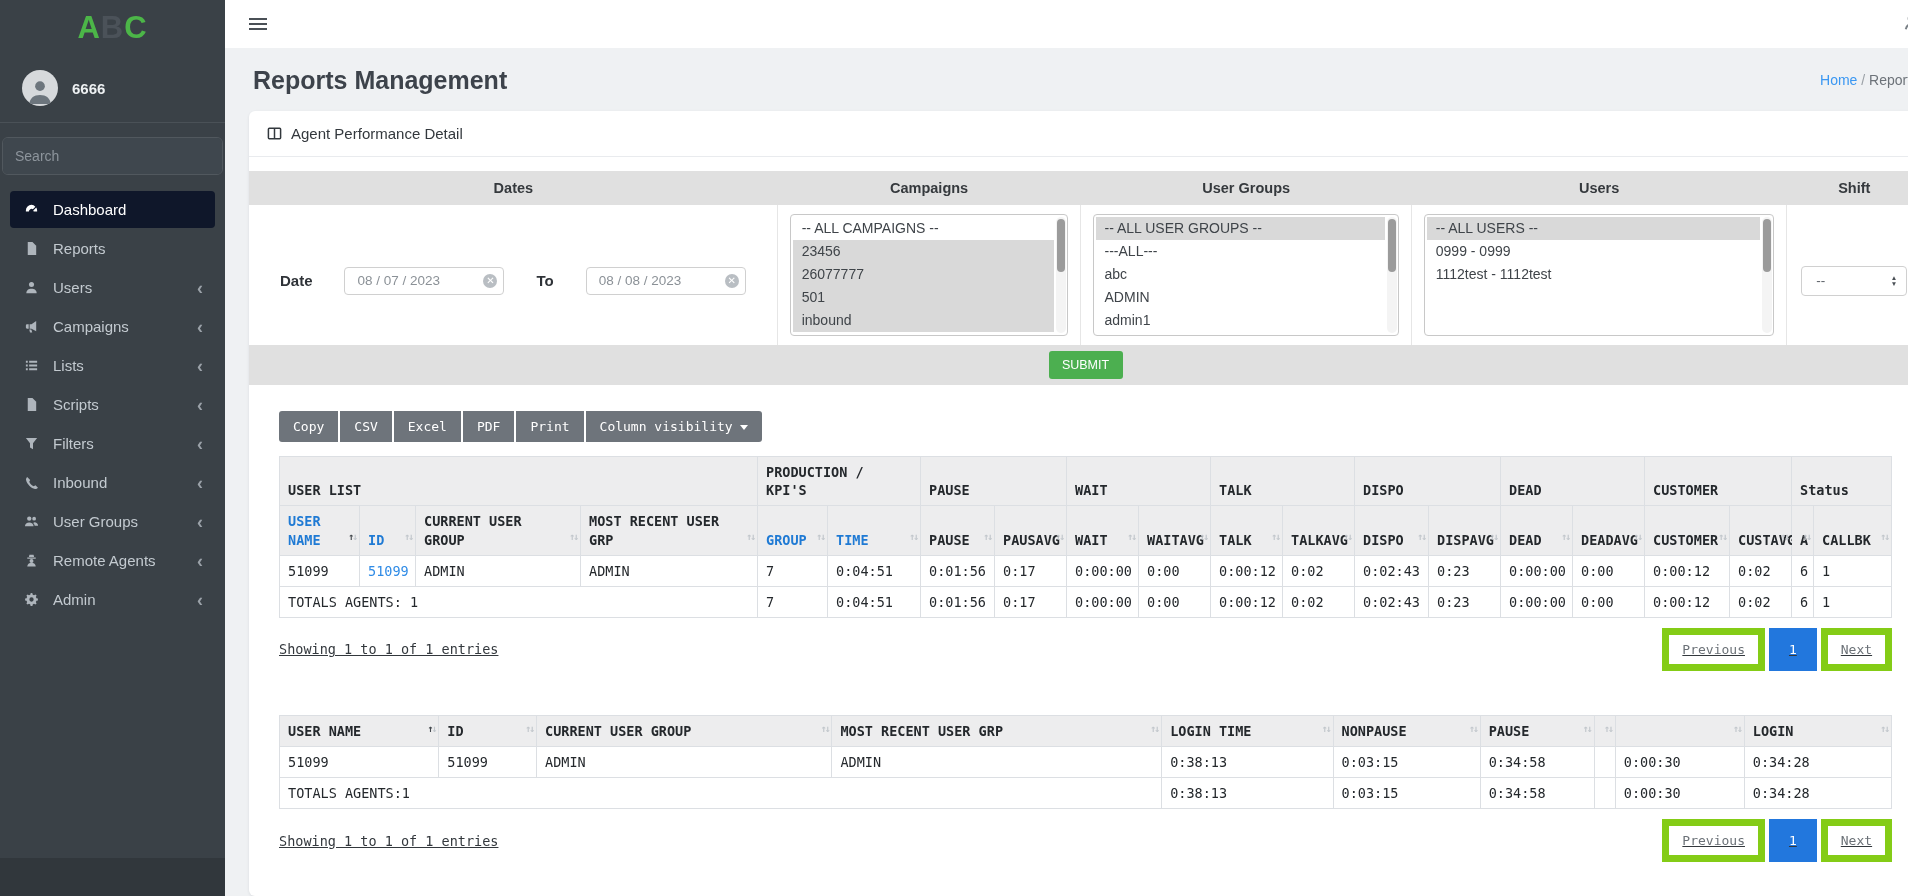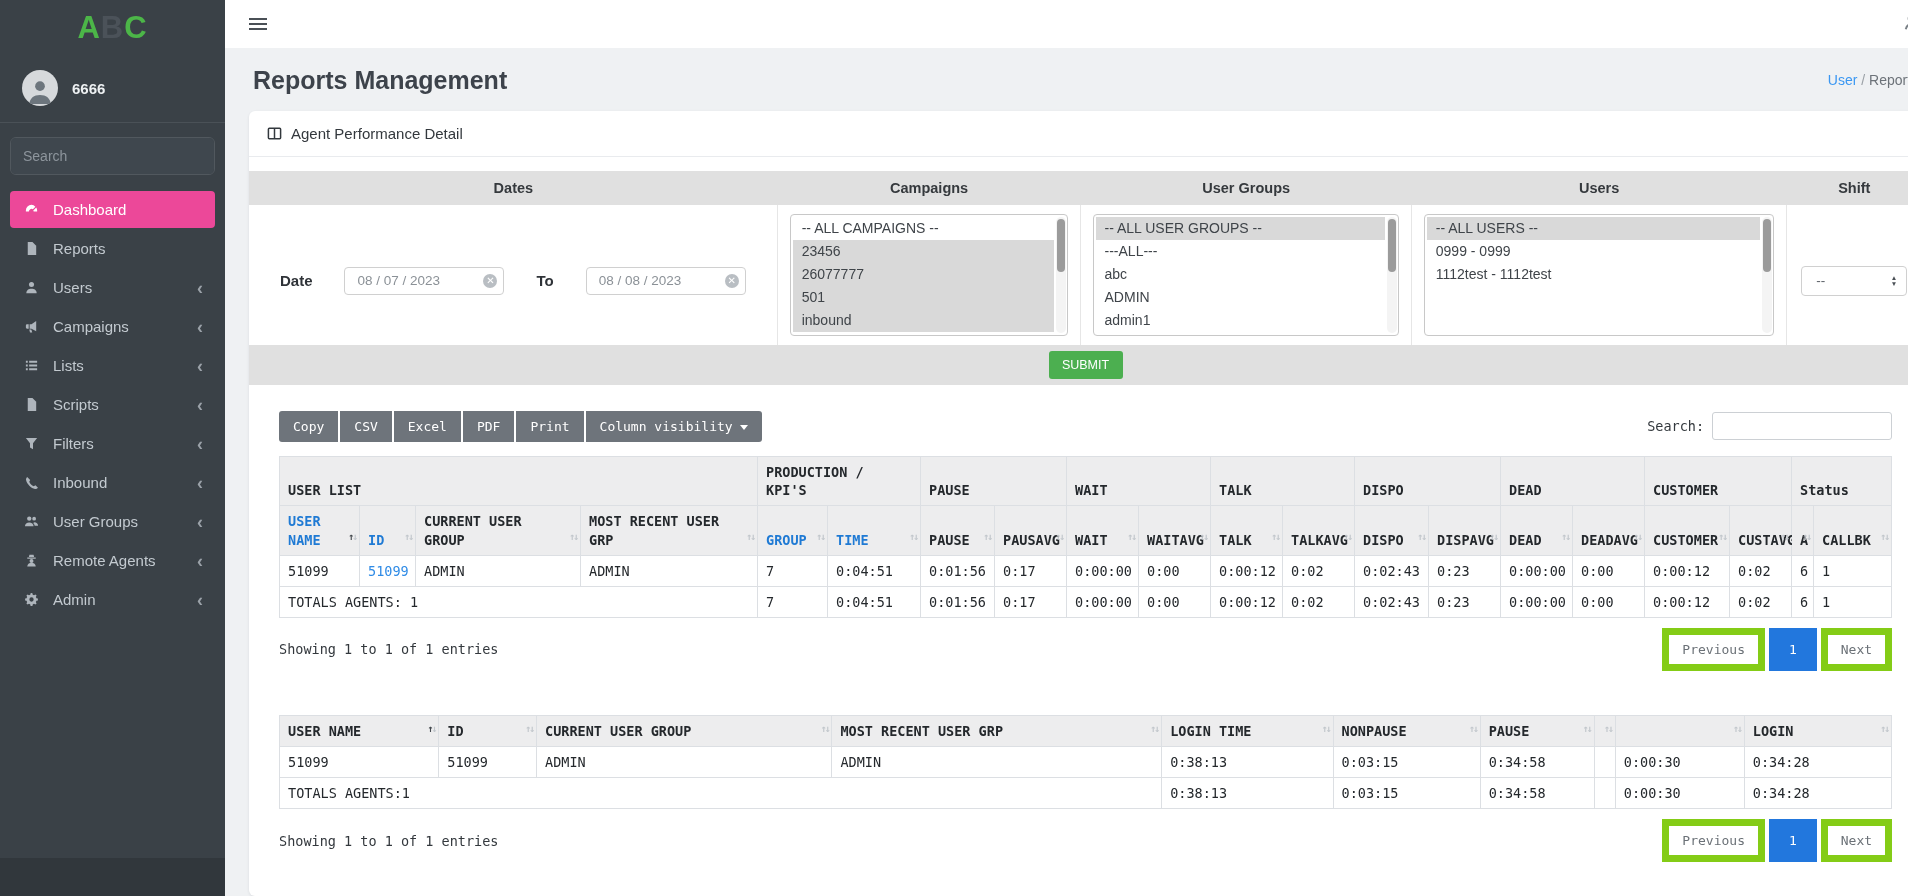--- a/index.html
+++ b/index.html
@@ -11,30 +11,30 @@
   .sidebar { position:relative; width:225px; background:#3a4147; flex:0 0 225px; color:#c3cad0; }
   .logo { height:56px; display:flex; align-items:center; justify-content:center;
           font-size:31px; font-weight:800; letter-spacing:1px; }
   .logo .ga { color:#4cb648; } .logo .gb { color:#4b5259; } .logo .gc { color:#4cb648; }
   .user-row { display:flex; align-items:center; gap:14px; padding:14px 22px 16px; }
   .avatar { width:36px; height:36px; border-radius:50%; background:#d6d9dc; display:flex;
             align-items:center; justify-content:center; overflow:hidden; }
   .avatar svg { width:26px; height:26px; fill:#6c757d; margin-top:6px; }
   .user-name { color:#eef1f3; font-size:15px; font-weight:700; }
   .side-divider { border-top:1px solid #4a5157; margin:0 0 14px; }
-  .search-row { display:flex; margin:0 10px 16px; border:1px solid #51585e; border-radius:6px; overflow:hidden; }
+  .search-row { display:flex; margin:0 2px 16px; border:1px solid #51585e; border-radius:6px; overflow:hidden; }
   .search-row input { flex:1; background:#3f474e; border:0; outline:none; height:36px;
                       padding:0 12px; color:#c3cad0; font-size:14px; }
   .search-row input::placeholder { color:#8d959c; }
   .menu { padding:0 10px; }
   .menu-item { display:flex; align-items:center; height:37px; padding:0 12px; border-radius:4px;
                font-size:15px; color:#c3cad0; cursor:pointer; margin-bottom:2px; }
   .menu-item .mi-icon { width:18px; display:flex; justify-content:center; margin-right:13px; }
   .menu-item .mi-icon svg { width:15px; height:15px; fill:#aeb5bc; }
-  .menu-item.active { background:#ec4899; color:#fff;text-align:center; }
+  .menu-item.active { background:#0f172a; color:#fff;text-align:center; }
   .menu-item.active .mi-icon svg { fill:#fff; }
   .mi-chev { margin-left:auto; font-size:18px; line-height:1; color:#9aa1a8; font-weight:700; }
   .sidebar-foot { position:absolute; left:0; right:0; bottom:0; height:38px; background:#31373c; }
 
   
   .main { flex:1; display:flex; flex-direction:column; background:#eff1f3; }
   .topbar { height:48px; background:#fff; display:flex; align-items:center;
             justify-content:space-between; padding:0 24px; }
   .hamburger { width:18px; cursor:pointer; }
   .hamburger i { display:block; height:2px; background:#4a5056; margin:3px 0; }
@@ -109,21 +109,21 @@
                          position:relative; padding-right:22px; line-height:1.35; }
   .data-table td { background:#fff; white-space:nowrap; overflow:hidden; vertical-align:middle; height:31px; }
   th.blue .th-lbl { color:#1f7ad4; }
   .sort { position:absolute; right:3px; bottom:11px; font-size:10px; color:#c2c7cc; letter-spacing:-2px; }
   .sort i { font-style:normal; }
   th.sorted .sort .up { color:#44494e; }
   td.cell-link { color:#2f8be6; cursor:pointer; }
   .t2 { margin-top:44px; }
 
   .dt-foot { display:flex; justify-content:space-between; align-items:center; margin-top:10px;
-             font-family:"DejaVu Sans Mono","Liberation Mono",monospace; font-size:13.5px; color:#33383d; }
+             font-family:"DejaVu Sans Mono","Liberation Mono",monospace; font-size:13.5px; color:#33383d;text-decoration:underline; }
   .paginate { display:flex; }
   .pg-btn { padding:7px 13px; border:7px solid #84cc16; color:#6b7177; font-size:13px;
             cursor:pointer; background:#fff; margin-left:4px; }
   .pg-btn.active { background:#2277dd; border-color:#2277dd; color:#fff; }
 </style>
 </head>
 <body>
 
 <div class="app">
 
@@ -268,21 +268,21 @@
         <svg viewBox="0 0 16 16">
             <circle cx="8" cy="5.2" r="2.7"></circle>
             <path d="M3 13.8c.6-2.8 2.6-4.2 5-4.2s4.4 1.4 5 4.2"></path>
           </svg>
       </span>
     </header>
 
     <div class="page-head">
       <h1 class="page-title">Reports Management</h1>
       <div class="breadcrumb">
-        <a>User</a>
+        <a>Home</a>
         <span>/</span>
         <span class="cur">Reports</span>
       </div>
     </div>
 
     <div class="card">
       <div class="card-head">
         <span class="cols-icon">
           <svg viewBox="0 0 16 16">
               <rect x="1.5" y="2.5" width="13" height="11" rx="1"></rect>
@@ -368,24 +368,20 @@
         <div class="dt-area">
           <div class="dt-top">
             <div class="dt-buttons" id="dt-buttons">
                 <button class="dt-btn">Copy</button>
                 <button class="dt-btn">CSV</button>
                 <button class="dt-btn">Excel</button>
                 <button class="dt-btn">PDF</button>
                 <button class="dt-btn">Print</button>
                 <button class="dt-btn"><span>Column visibility</span><span class="caret"></span></button>
               </div>
-            <div class="dt-search">
-              <label>Search:</label>
-              <input type="text" style="">
-            </div>
           </div>
 
           <table class="data-table" id="table1">
               <colgroup>
                 <col style="width:80px">
                 <col style="width:56px">
                 <col style="width:165px">
                 <col style="width:177px">
                 <col style="width:70px">
                 <col style="width:93px">

